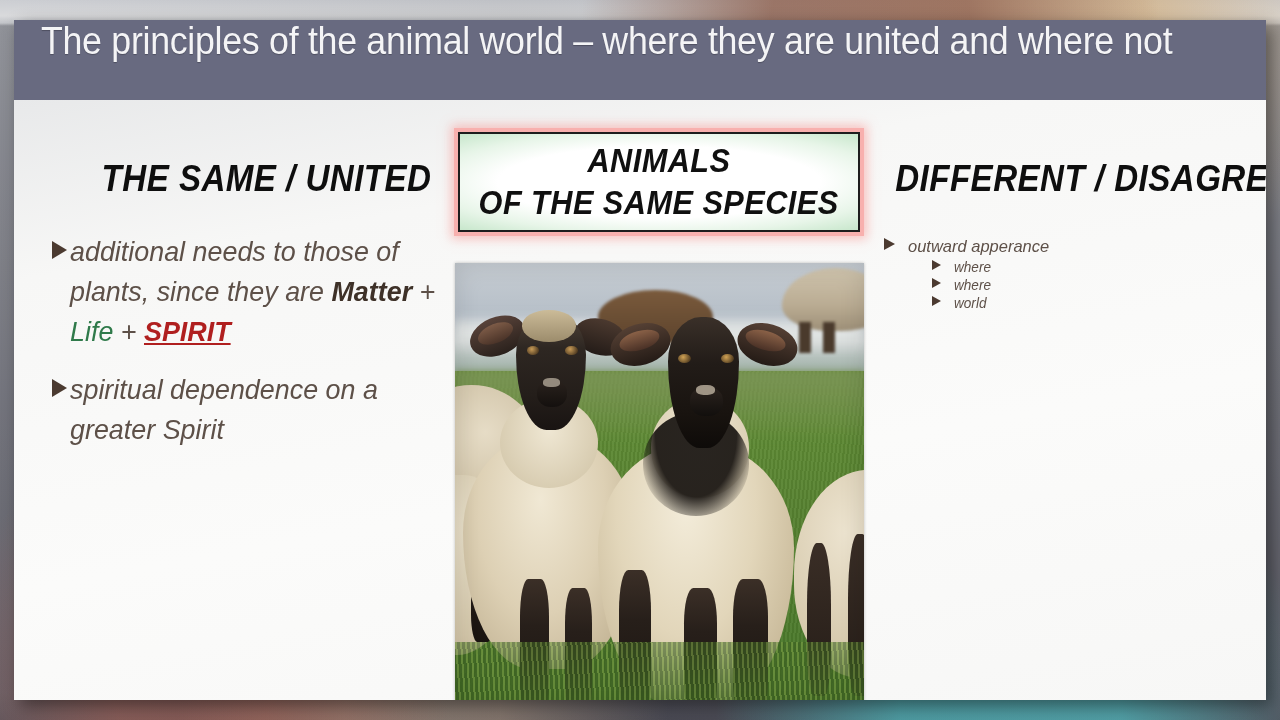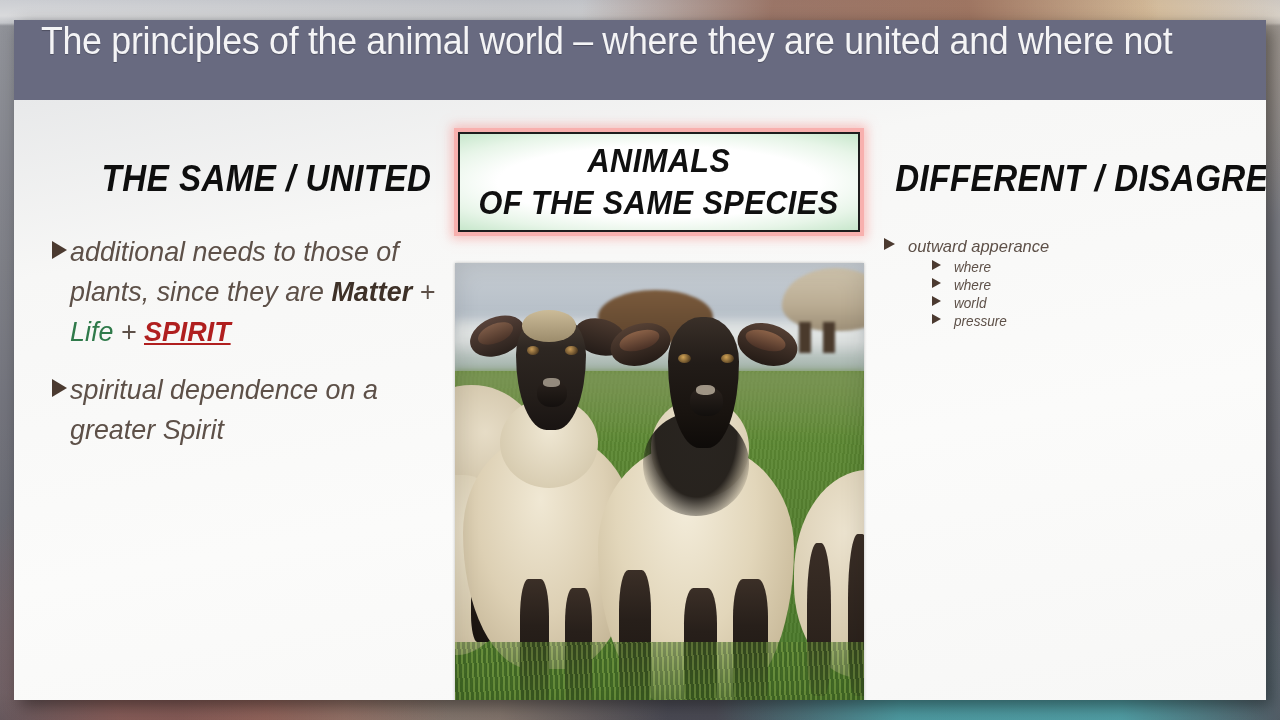--- a/index.html
+++ b/index.html
@@ -465,22 +465,18 @@
       </div>
       <div class="rrow lvl2">
         <span class="tri-xs"></span>
         <span class="rtext-2">where</span>
       </div>
       <div class="rrow lvl2">
         <span class="tri-xs"></span>
         <span class="rtext-2">world</span>
       </div>
 
-      <div class="rrow lvl2">
-        <span class="tri-xs"></span>
-        <span class="rtext-2">pressure</span>
-      </div>
 
 
     </div>
 
   </div>
 </div>
 
 </body></html>

